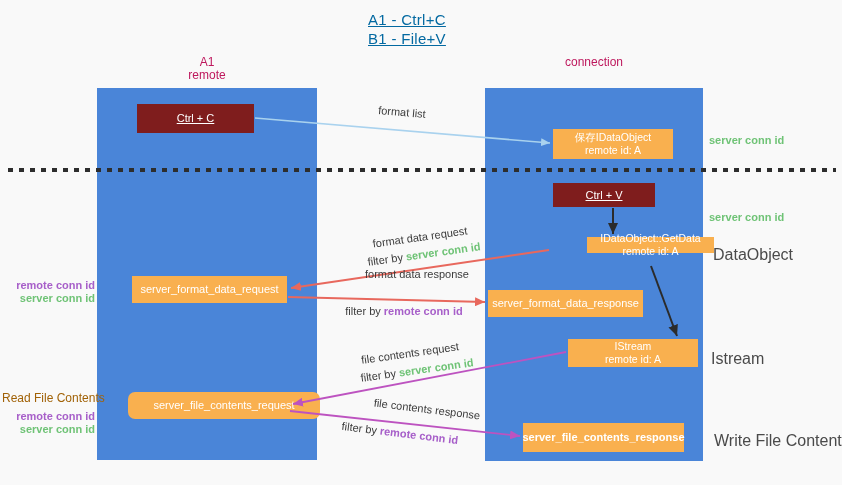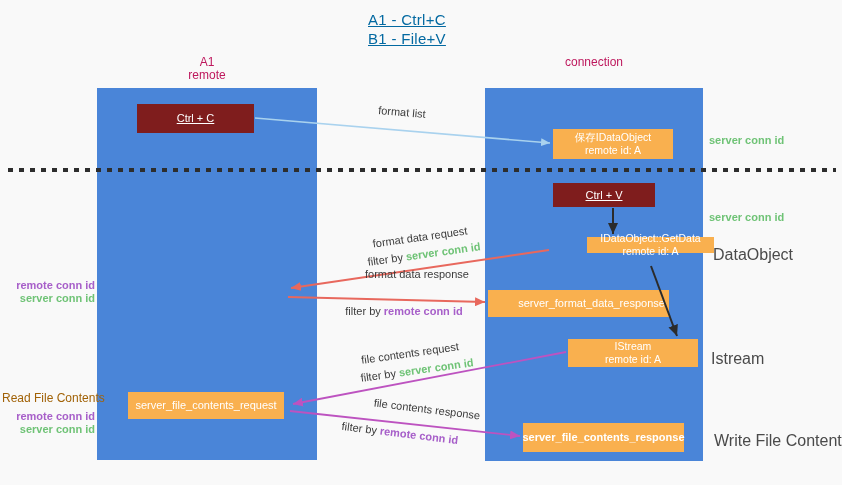--- a/index.html
+++ b/index.html
@@ -92,31 +92,34 @@
 
   <div class="abs box green" style="left:553px;top:183px;width:102px;height:24px;">
     <span>Ctrl + V</span>
   </div>
 
   <div class="abs box orange two-line" style="left:550px;top:237px;width:127px;height:16px;margin-left:37px;">
     <span>IDataObject::GetData</span>
     <span>remote id: A</span>
   </div>
 
+  <div class="abs box orange" style="left:132px;top:276px;width:155px;height:27px;">
+    <span>server_format_data_request</span>
+  </div>
 
-  <div class="abs box orange" style="left:488px;top:290px;width:155px;height:27px;padding-left:26px;">
+  <div class="abs box orange" style="left:488px;top:290px;width:155px;height:27px;">
     <span>server_format_data_response</span>
   </div>
 
   <div class="abs box orange two-line" style="left:568px;top:339px;width:130px;height:28px;">
     <span>IStream</span>
     <span>remote id: A</span>
   </div>
 
-  <div class="abs box orange" style="left:128px;top:392px;width:156px;height:27px;">
+  <div class="abs box orange" style="left:128px;top:392px;width:192px;height:27px;border-radius:7px;">
     <span>server_file_contents_request</span>
   </div>
 
   <div class="abs box orange" style="left:523px;top:423px;width:161px;height:29px;font-weight:bold;">
     <span>server_file_contents_response</span>
   </div>
 
   <svg class="abs arrows" width="842" height="485" viewBox="0 0 842 485">
     <defs>
       <marker id="head-blue" markerUnits="userSpaceOnUse" markerWidth="9" markerHeight="8" refX="9" refY="4" orient="auto">

